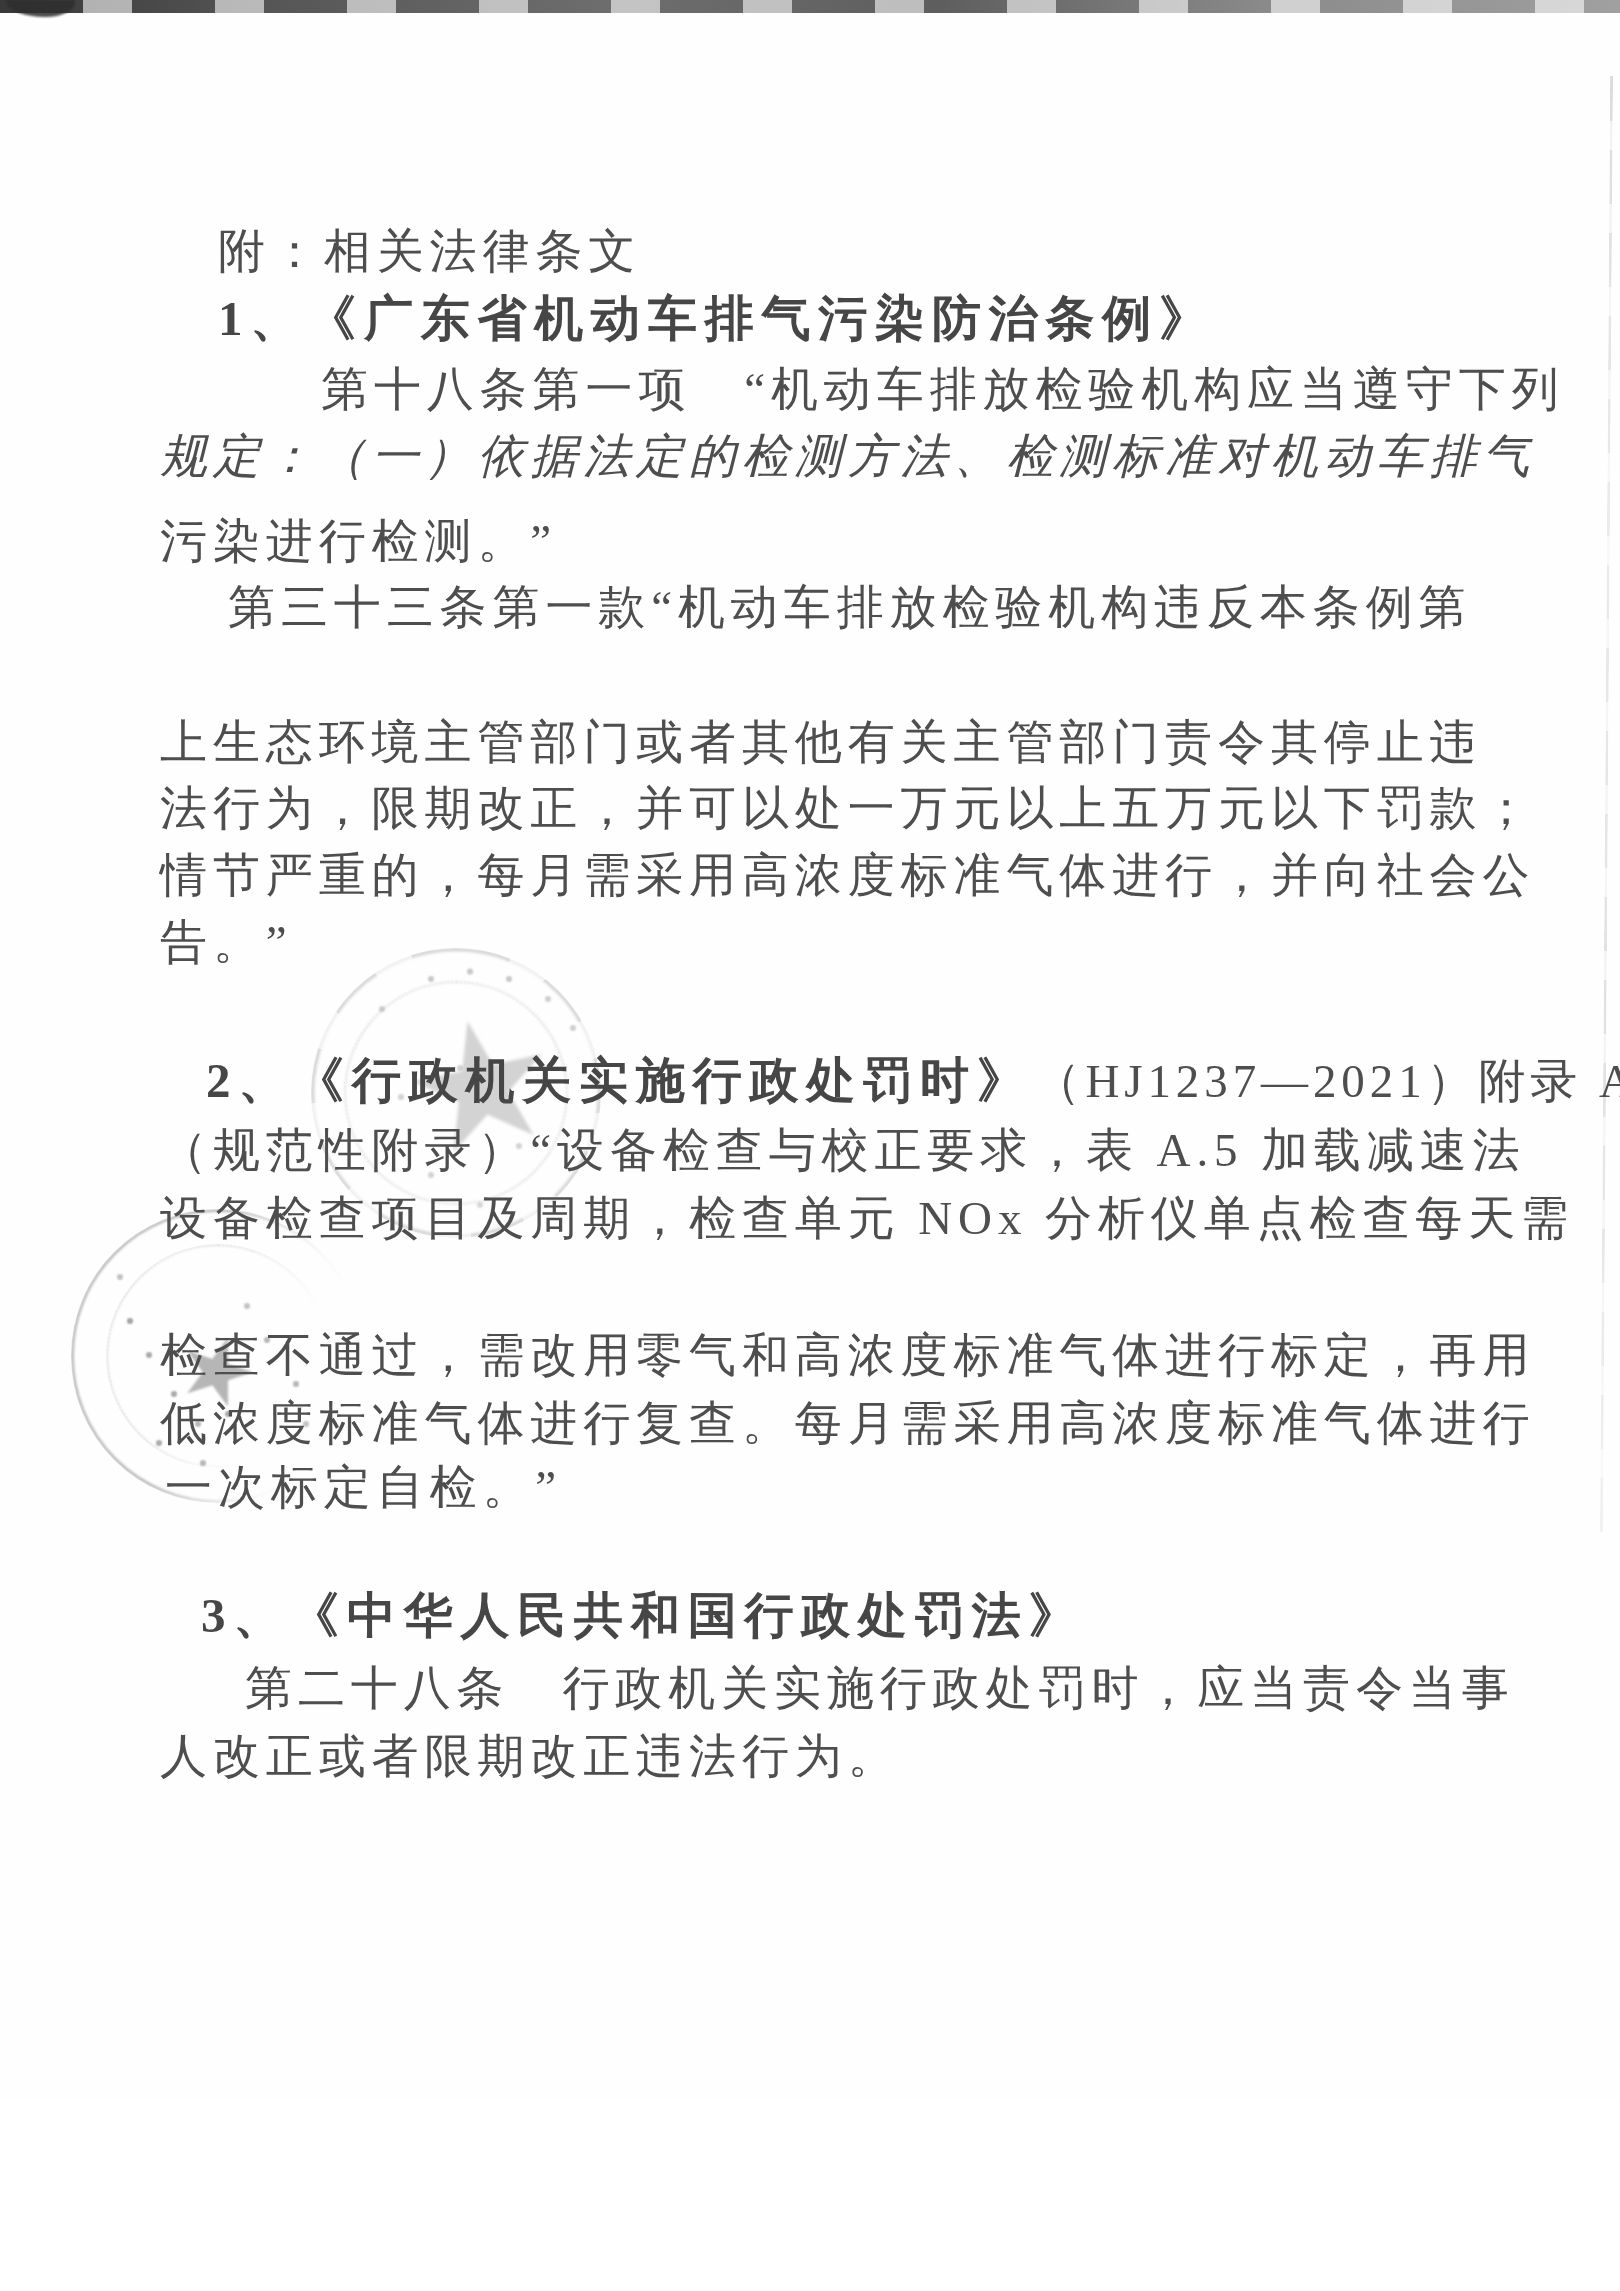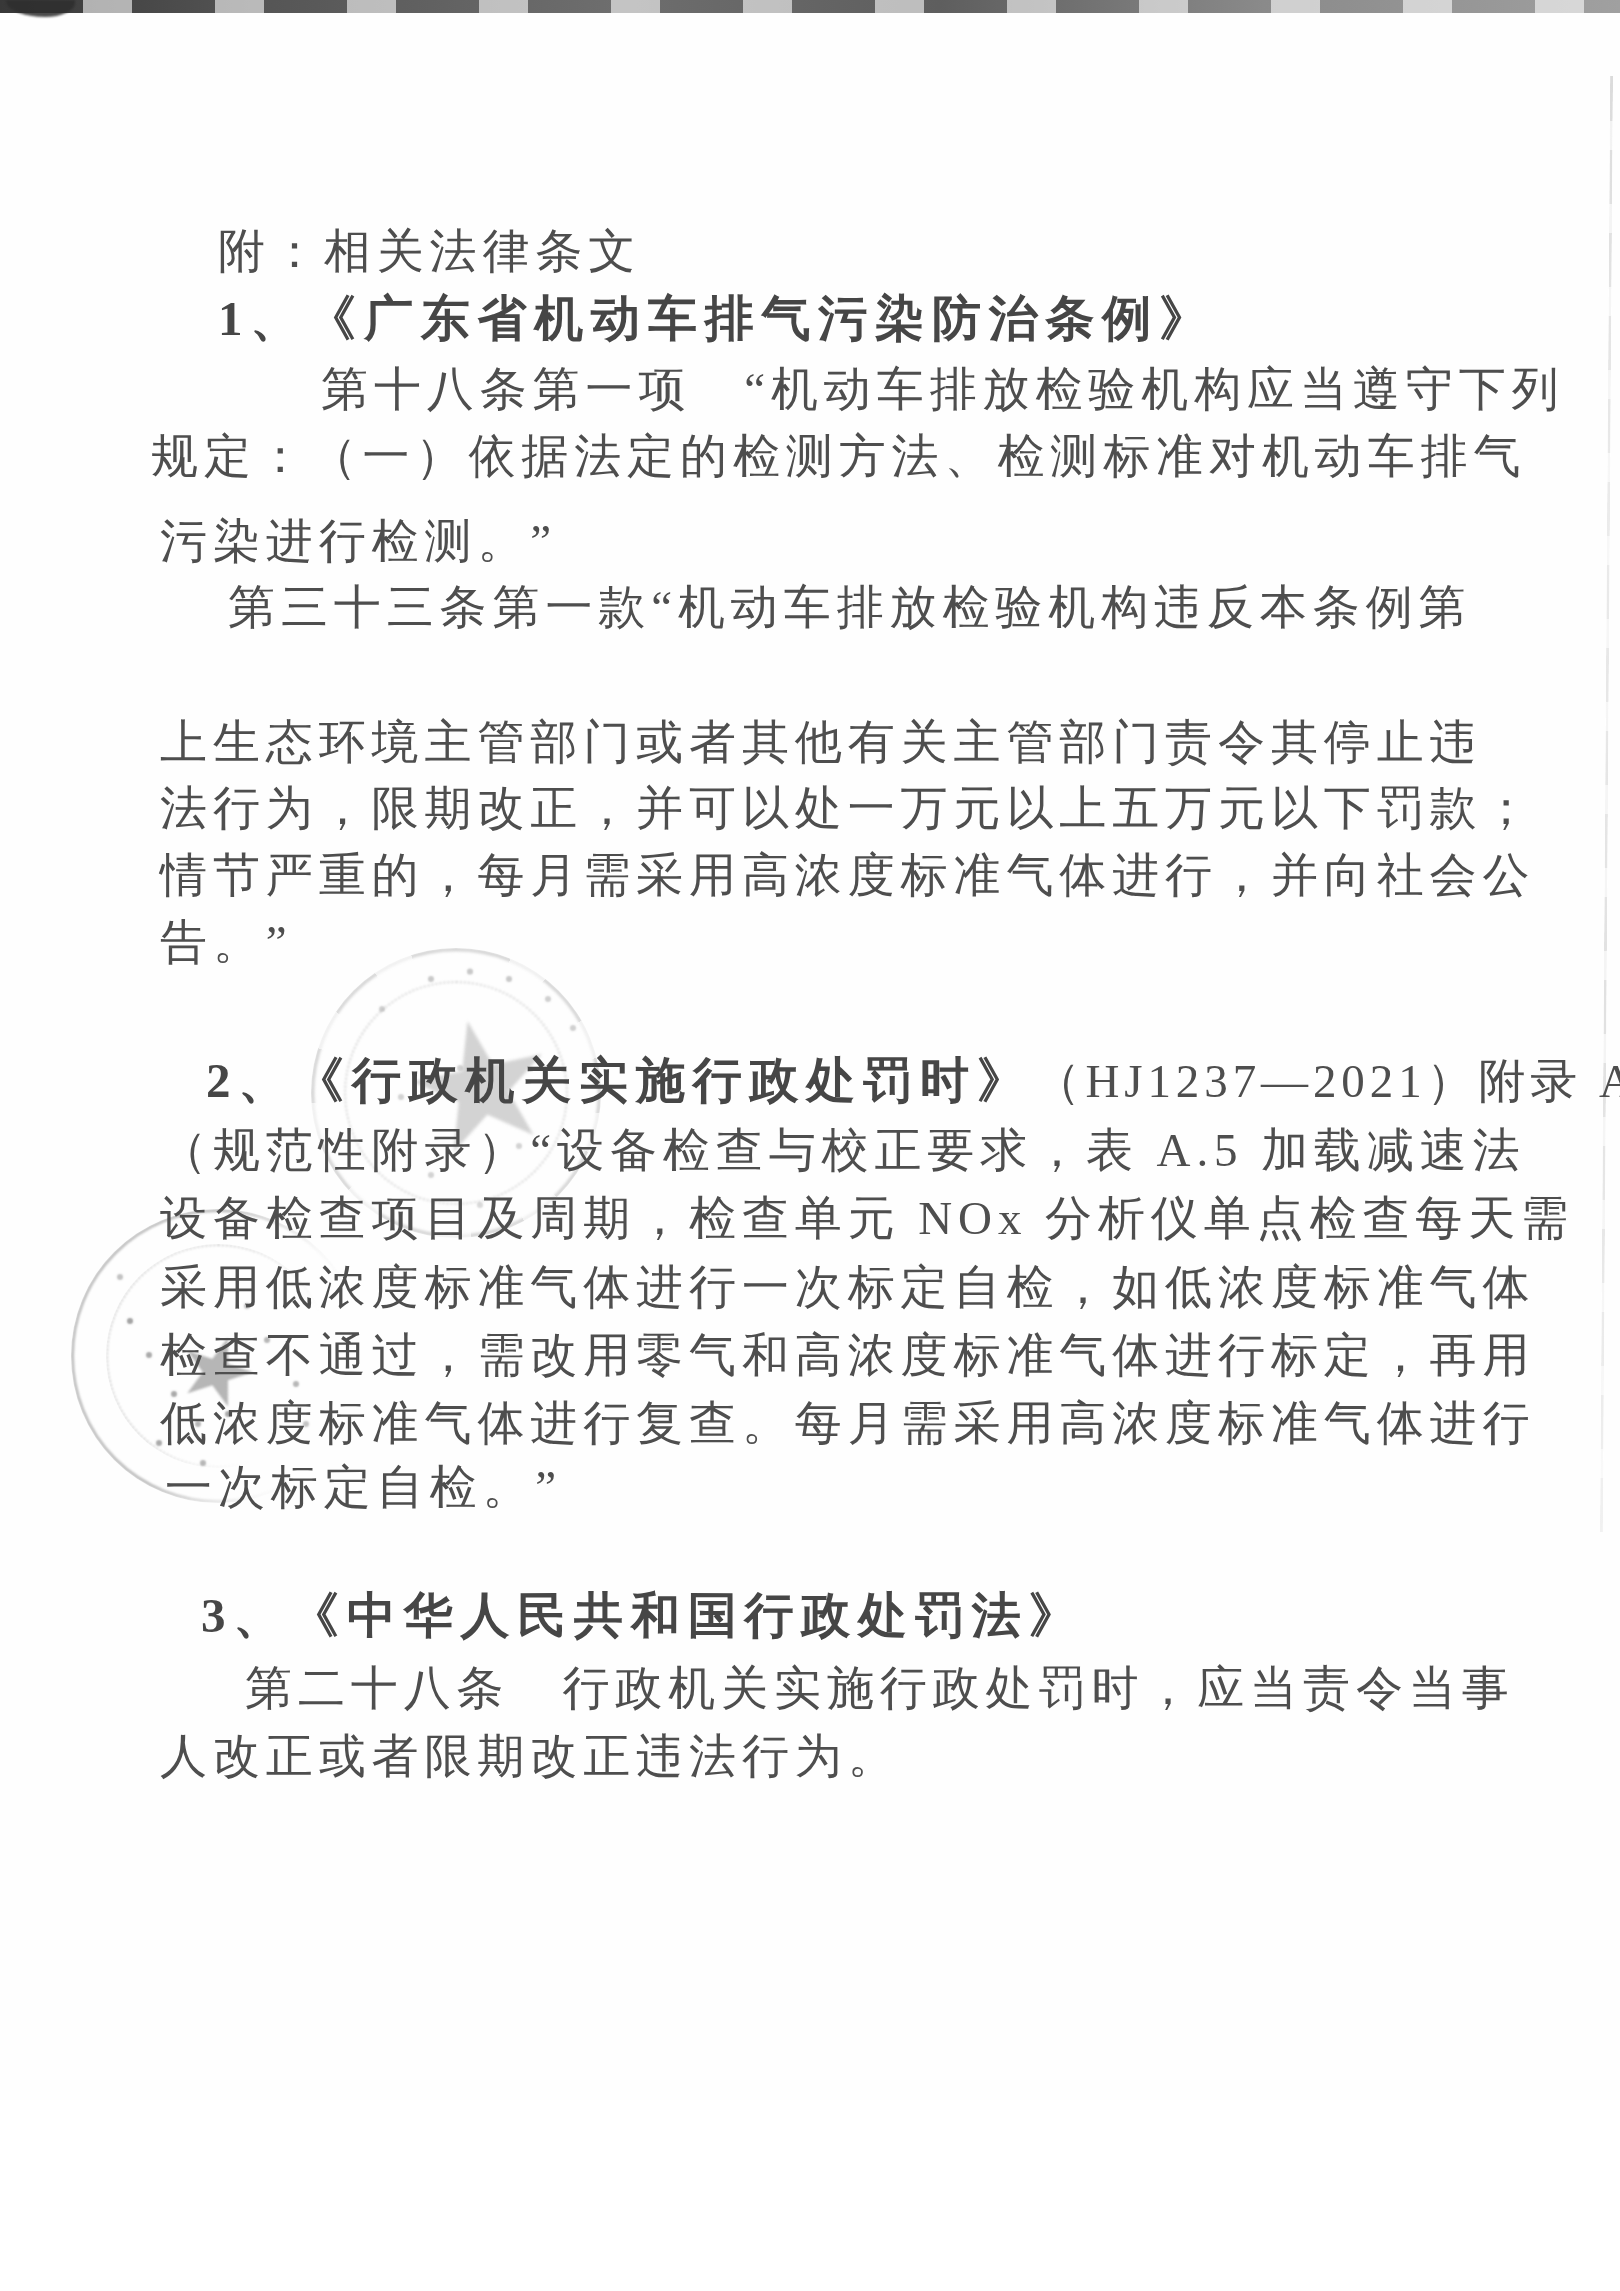--- a/index.html
+++ b/index.html
@@ -136,35 +136,34 @@
     <div class="star">★</div>
   </div>
 
   <div class="line" style="left:218px;top:223px;">附：相关法律条文</div>
 
   <div class="line" style="left:218px;top:290px;">
     <span class="t-bold">1、</span><span class="t-bold">《广东省机动车排气污染防治条例》</span><span class="t-suffix"></span>
   </div>
 
   <div class="line" style="left:321px;top:361px;">第十八条第一项　“机动车排放检验机构应当遵守下列</div>
-  <div class="line" style="left:151px;top:428px;">规定：（一）依据法定的检测方法、检测标准对机动车排气</div>
+  <div class="line" style="left:160px;top:428px;font-style:italic;">规定：（一）依据法定的检测方法、检测标准对机动车排气</div>
   <div class="line" style="left:160px;top:496px;margin-top:17px;">污染进行检测。”</div>
   <div class="line" style="left:228px;top:579px;">第三十三条第一款“机动车排放检验机构违反本条例第</div>
   <div class="line" style="left:160px;top:714px;">上生态环境主管部门或者其他有关主管部门责令其停止违</div>
   <div class="line" style="left:160px;top:780px;">法行为，限期改正，并可以处一万元以上五万元以下罚款；</div>
   <div class="line" style="left:160px;top:847px;">情节严重的，每月需采用高浓度标准气体进行，并向社会公</div>
   <div class="line" style="left:160px;top:914px;">告。”</div>
 
   <div class="line" style="left:206px;top:1052px;">
     <span class="t-bold">2、</span><span class="t-bold">《行政机关实施行政处罚时》</span><span class="t-suffix">（HJ1237—2021）附录 A</span>
   </div>
 
   <div class="line" style="left:160px;top:1122px;">（规范性附录）“设备检查与校正要求，表 A.5 加载减速法</div>
   <div class="line" style="left:160px;top:1190px;">设备检查项目及周期，检查单元 NOx 分析仪单点检查每天需</div>
-  <div class="line" style="left:160px;top:1259px;">采用低浓度标准气体进行一次标定自检，如低浓度标准气体</div>
   <div class="line" style="left:160px;top:1327px;">检查不通过，需改用零气和高浓度标准气体进行标定，再用</div>
   <div class="line" style="left:160px;top:1395px;text-align:center;">低浓度标准气体进行复查。每月需采用高浓度标准气体进行</div>
   <div class="line" style="left:165px;top:1459px;">一次标定自检。”</div>
 
   <div class="line" style="left:201px;top:1587px;">
     <span class="t-bold">3、</span><span class="t-bold">《中华人民共和国行政处罚法》</span><span class="t-suffix"></span>
   </div>
 
   <div class="line" style="left:245px;top:1660px;">第二十八条　行政机关实施行政处罚时，应当责令当事</div>
   <div class="line" style="left:160px;top:1728px;">人改正或者限期改正违法行为。</div>

